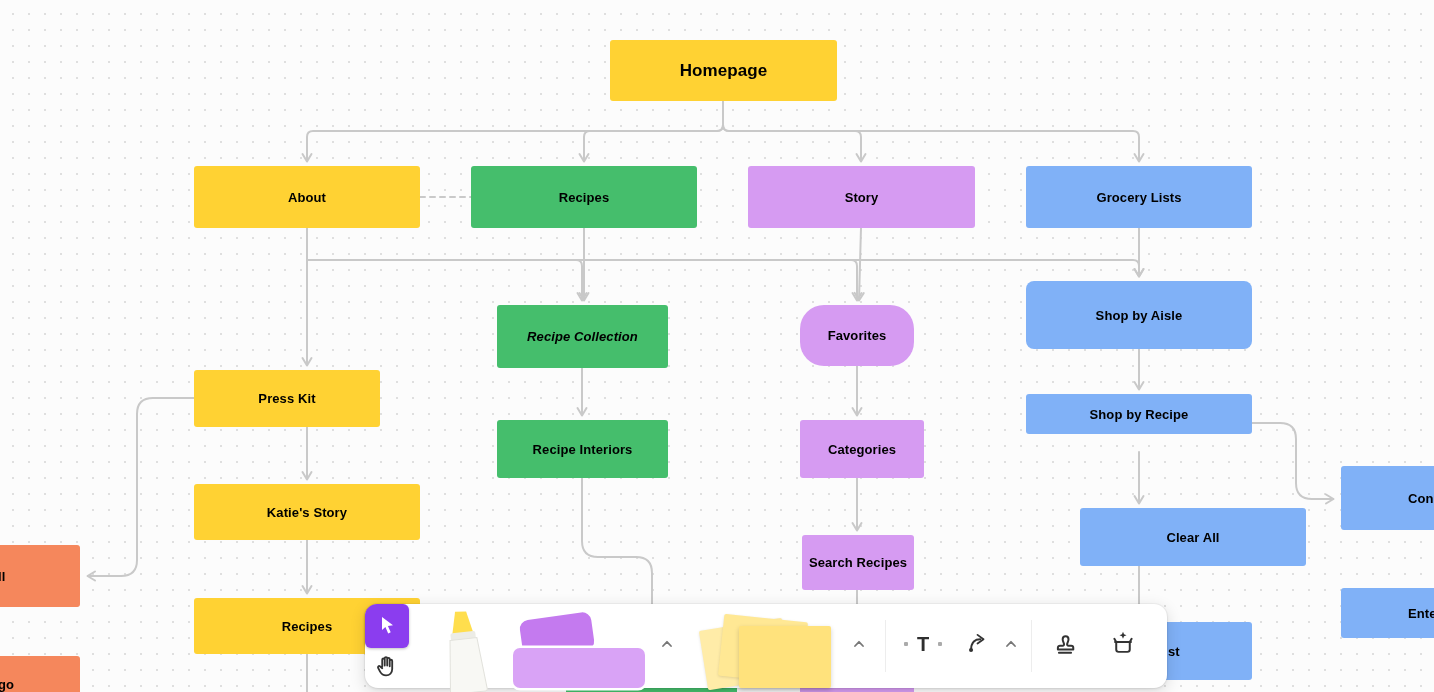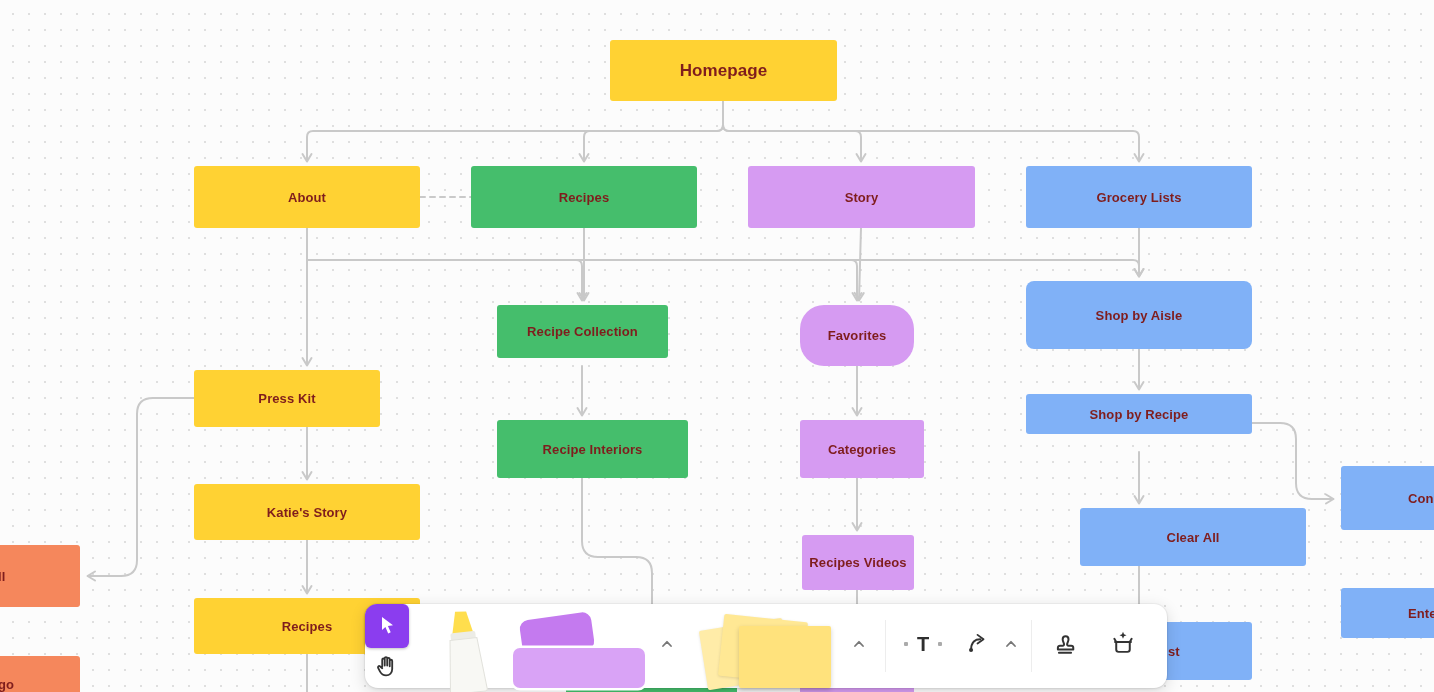--- a/index.html
+++ b/index.html
@@ -12,21 +12,21 @@
     background-color:#FCFCFC;
     background-image:radial-gradient(circle, #DFDFDF 1.2px, transparent 1.3px);
     background-size:16px 16px;background-position:5px 6px;
   }
   svg.connector-layer{position:absolute;inset:0;width:1434px;height:692px;pointer-events:none;}
   .conn{fill:none;stroke:#C9C9C9;stroke-width:2;stroke-linecap:round;stroke-linejoin:round;pointer-events:stroke;}
   .conn.dashed{stroke-dasharray:5 5;}
 
   .node{
     position:absolute;display:flex;align-items:center;justify-content:center;
-    border-radius:3px;color:#7f1d1d;font-weight:700;font-size:13px;
+    border-radius:3px;color:#000000;font-weight:700;font-size:13px;
     box-sizing:border-box;letter-spacing:.1px;
   }
   .node .label{text-align:center;white-space:nowrap;}
 
   
   .tray{
     position:absolute;left:365px;top:604px;width:802px;height:84px;
     background:#FFFFFF;border-radius:13px;
     box-shadow:0 4px 16px rgba(0,0,0,.14), 0 1px 3px rgba(0,0,0,.08), 0 0 0 1px rgba(0,0,0,.03);
   }
@@ -115,34 +115,34 @@
       </div>
       <div class="node" style="left: 471px; top: 166px; width: 226px; height: 62px; background: rgb(69, 190, 108);">
         <span class="label">Recipes</span>
       </div>
       <div class="node" style="left: 748px; top: 166px; width: 227px; height: 62px; background: rgb(214, 155, 242);">
         <span class="label">Story</span>
       </div>
       <div class="node" style="left: 1026px; top: 166px; width: 226px; height: 62px; background: rgb(128, 177, 247);">
         <span class="label">Grocery Lists</span>
       </div>
-      <div class="node" style="left: 497px; top: 305px; width: 171px; height: 53px; background: rgb(69, 190, 108);">
+      <div class="node" style="left: 497px; top: 305px; width: 171px; height: 63px; background: rgb(69, 190, 108); font-style: italic;">
         <span class="label">Recipe Collection</span>
       </div>
-      <div class="node" style="left: 497px; top: 420px; width: 191px; height: 58px; background: rgb(69, 190, 108);">
+      <div class="node" style="left: 497px; top: 420px; width: 171px; height: 58px; background: rgb(69, 190, 108);">
         <span class="label">Recipe Interiors</span>
       </div>
       <div class="node" style="left: 800px; top: 305px; width: 114px; height: 61px; background: rgb(214, 155, 242); border-radius: 24px;">
         <span class="label">Favorites</span>
       </div>
       <div class="node" style="left: 800px; top: 420px; width: 124px; height: 58px; background: rgb(214, 155, 242);">
         <span class="label">Categories</span>
       </div>
       <div class="node" style="left: 802px; top: 535px; width: 112px; height: 55px; background: rgb(214, 155, 242);">
-        <span class="label">Recipes Videos</span>
+        <span class="label">Search Recipes</span>
       </div>
       <div class="node" style="left: 1026px; top: 281px; width: 226px; height: 68px; background: rgb(128, 177, 247); border-radius: 8px;">
         <span class="label">Shop by Aisle</span>
       </div>
       <div class="node" style="left: 1026px; top: 394px; width: 226px; height: 40px; background: rgb(128, 177, 247);">
         <span class="label">Shop by Recipe</span>
       </div>
       <div class="node" style="left: 1080px; top: 508px; width: 226px; height: 58px; background: rgb(128, 177, 247);">
         <span class="label">Clear All</span>
       </div>

